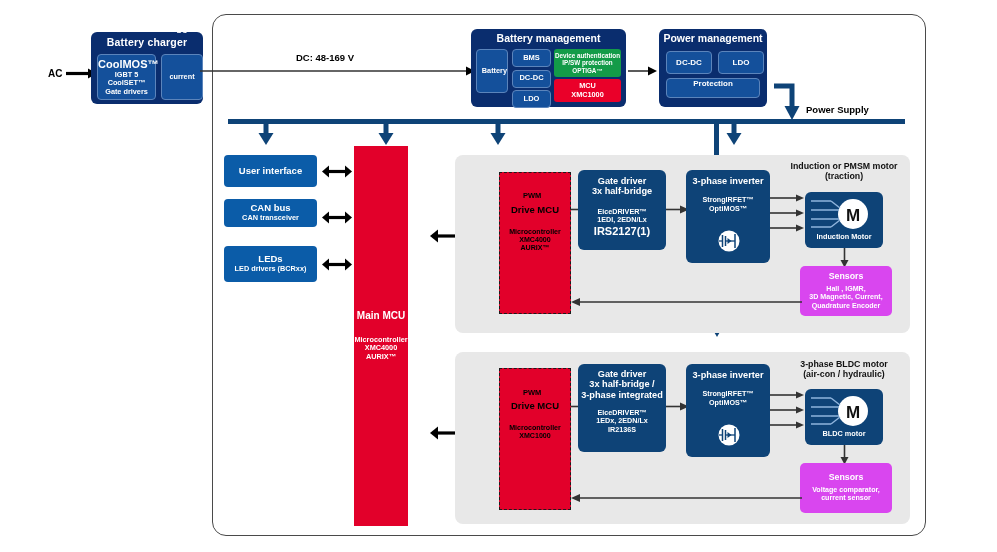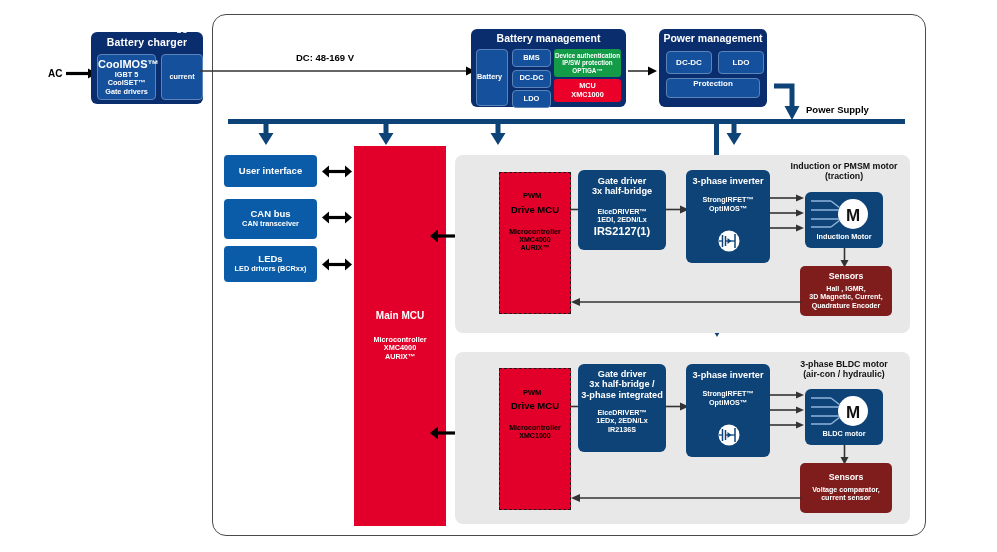--- a/index.html
+++ b/index.html
@@ -9,21 +9,21 @@
   .abs{position:absolute;box-sizing:border-box;}
 
   
   .navy{background:#0a2d6e;color:#fff;border-radius:6px;}
   .navy-in{background:#14509b;color:#fff;border:1px solid #5b84bb;border-radius:4px;}
   .blue{background:#0b5ca8;color:#fff;border-radius:4px;}
   .darkblue{background:#0e4377;color:#fff;border-radius:6px;}
   .red{background:#e2002a;color:#fff;}
   .green{background:#139b48;color:#fff;border-radius:3px;}
   .redsm{background:#ea0029;color:#fff;border-radius:3px;}
-  .slate{background:#7f1d1d;color:#fff;border-radius:5px;}
+  .slate{background:#d946ef;color:#fff;border-radius:5px;}
   .panel{background:#e8e8e8;border-radius:8px;}
 
   .ttl{font-weight:bold;text-align:center;line-height:1.12;}
   .sub{text-align:center;line-height:1.18;font-weight:bold;}
 
   .frame{border:1.4px solid #4a4a4a;border-radius:14px;}
 
   .busbar{background:#0e4377;}
   .label-blk{color:#000;font-weight:bold;}
 
@@ -64,21 +64,21 @@
 
   <div class="abs label-blk" style="left:296px;top:52px;font-size:9.5px;">DC: 48-169 V</div>
   <svg class="abs" style="left:200px;top:64px;" width="276" height="14">
     <line class="ln" x1="0" y1="7" x2="266" y2="7"></line>
     <polygon points="266,2.5 275,7 266,11.5" fill="#000"></polygon>
   </svg>
 
   <div class="abs navy" style="left:471px;top:29px;width:155px;height:78px;">
     <div class="ttl" style="font-size:10.5px;padding-top:4px;">Battery management</div>
 
-    <div class="abs navy-in" style="left:5px;top:20px;width:32px;height:57px;display:flex;align-items:center;justify-content:flex-start;">
+    <div class="abs navy-in" style="left:5px;top:20px;width:32px;height:44px;display:flex;align-items:center;justify-content:flex-end;">
       <span class="sub" style="font-size:7.3px;">Battery</span>
     </div>
 
     <div class="abs" style="left:41px;top:20px;display:flex;flex-direction:column;gap:2.5px;">
       <div class="navy-in" style="width:37px;height:16px;display:flex;align-items:center;justify-content:center;">
         <span class="sub" style="font-size:7.5px;">BMS</span>
       </div>
       <div class="navy-in" style="width:37px;height:16px;display:flex;align-items:center;justify-content:center;">
         <span class="sub" style="font-size:7.5px;">DC-DC</span>
       </div>
@@ -146,21 +146,21 @@
     <polygon points="0.5,9 15.5,9 8,21" fill="#0e4377"></polygon>
   </svg>
   <svg class="abs" style="left:709px;top:312px;" width="16" height="26">
     <line class="blustk" x1="8" y1="0" x2="8" y2="13"></line>
     <polygon points="0.5,12 15.5,12 8,25" fill="#0e4377"></polygon>
   </svg>
 
   <div class="abs blue" style="left:224px;top:155px;width:93px;height:32px;display:flex;flex-direction:column;align-items:center;justify-content:center;">
     <div class="ttl" style="font-size:9.5px;">User interface</div>
   </div>
-  <div class="abs blue" style="left:224px;top:199px;width:93px;height:40px;display:flex;flex-direction:column;align-items:center;justify-content:center;">
+  <div class="abs blue" style="left:224px;top:199px;width:93px;height:28px;display:flex;flex-direction:column;align-items:center;justify-content:center;">
     <div class="ttl" style="font-size:9.5px;">CAN bus</div>
     <div class="sub" style="font-size:7.3px;">CAN transceiver</div>
   </div>
   <div class="abs blue" style="left:224px;top:246px;width:93px;height:36px;display:flex;flex-direction:column;align-items:center;justify-content:center;">
     <div class="ttl" style="font-size:9.5px;">LEDs</div>
     <div class="sub" style="font-size:7.3px;">LED drivers (BCRxx)</div>
   </div>
 
   <svg class="abs" style="left:322px;top:164px;" width="30" height="15">
     <line class="lnw" x1="6" y1="7.5" x2="24" y2="7.5"></line>
@@ -171,21 +171,21 @@
     <line class="lnw" x1="6" y1="7.5" x2="24" y2="7.5"></line>
     <polygon points="7,1.5 7,13.5 0,7.5" fill="#000"></polygon>
     <polygon points="23,1.5 23,13.5 30,7.5" fill="#000"></polygon>
   </svg>
   <svg class="abs" style="left:322px;top:257px;" width="30" height="15">
     <line class="lnw" x1="6" y1="7.5" x2="24" y2="7.5"></line>
     <polygon points="7,1.5 7,13.5 0,7.5" fill="#000"></polygon>
     <polygon points="23,1.5 23,13.5 30,7.5" fill="#000"></polygon>
   </svg>
 
-  <div class="abs red" style="left:354px;top:146px;width:92px;height:380px;display:flex;flex-direction:column;align-items:center;justify-content:center;">
+  <div class="abs red" style="left:354px;top:146px;width:54px;height:380px;display:flex;flex-direction:column;align-items:center;justify-content:center;">
     <div class="ttl" style="font-size:10px;">Main MCU</div>
     <div style="height:14px;"></div>
     <div class="sub" style="font-size:7.3px;">Microcontroller</div>
     <div class="sub" style="font-size:7.3px;">XMC4000</div>
     <div class="sub" style="font-size:7.3px;">AURIX™</div>
   </div>
 
   <svg class="abs" style="left:430px;top:228px;" width="34" height="16">
     <line class="lnw" x1="7" y1="8" x2="27" y2="8"></line>
     <polygon points="8,1.5 8,14.5 0,8" fill="#000"></polygon>

